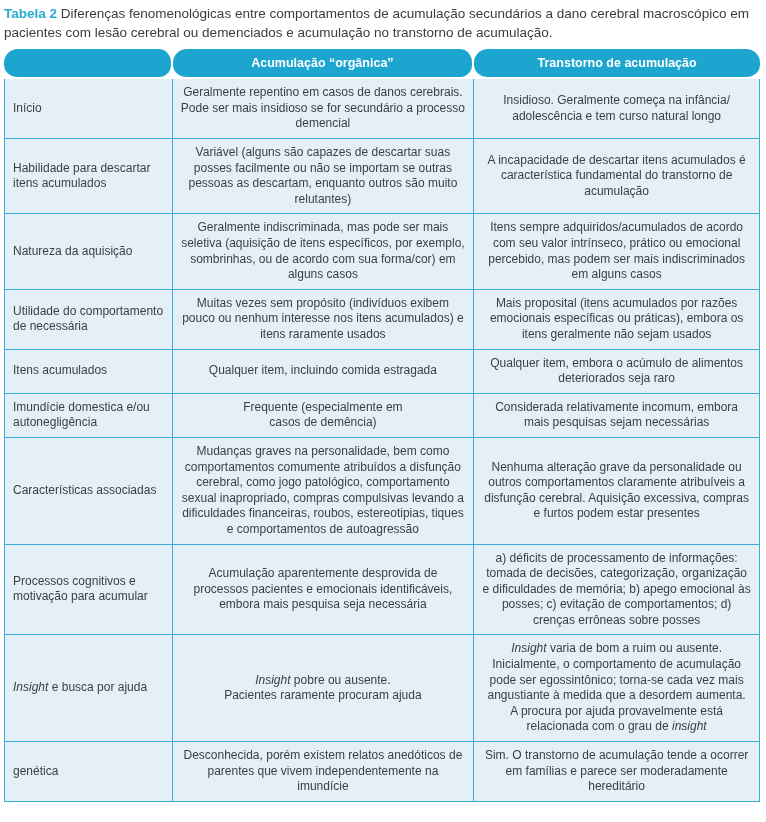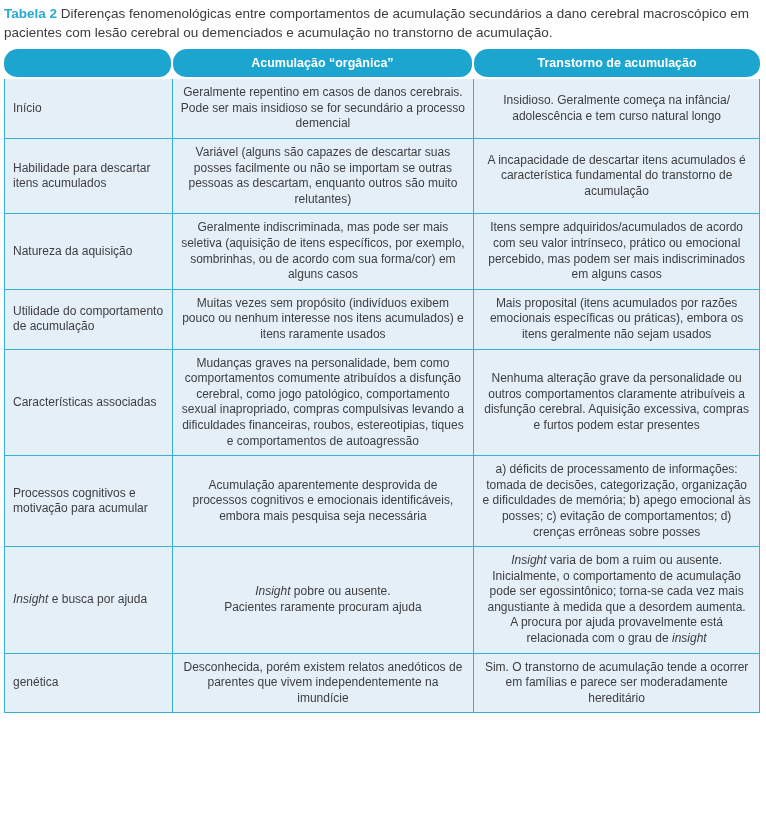--- a/index.html
+++ b/index.html
@@ -67,32 +67,42 @@
           <th scope="row">Habilidade para descartar itens acumulados</th>
           <td>Variável (alguns são capazes de descartar suas posses facilmente ou não se importam se outras pessoas as descartam, enquanto outros são muito relutantes)</td>
           <td>A incapacidade de descartar itens acumulados é característica fundamental do transtorno de acumulação</td>
         </tr>
         <tr>
           <th scope="row">Natureza da aquisição</th>
           <td>Geralmente indiscriminada, mas pode ser mais seletiva (aquisição de itens específicos, por exemplo, sombrinhas, ou de acordo com sua forma/cor) em alguns casos</td>
           <td>Itens sempre adquiridos/acumulados de acordo com seu valor intrínseco, prático ou emocional percebido, mas podem ser mais indiscriminados em alguns casos</td>
         </tr>
         <tr>
-          <th scope="row">Utilidade do comportamento de acumulação</th>
+          <th scope="row">Utilidade do comportamento de necessária</th>
           <td>Muitas vezes sem propósito (indivíduos exibem pouco ou nenhum interesse nos itens acumulados) e itens raramente usados</td>
           <td>Mais proposital (itens acumulados por razões emocionais específicas ou práticas), embora os itens geralmente não sejam usados</td>
+        </tr>
+        <tr>
+          <th scope="row">Itens acumulados</th>
+          <td>Qualquer item, incluindo comida estragada</td>
+          <td>Qualquer item, embora o acúmulo de alimentos deteriorados seja raro</td>
+        </tr>
+        <tr>
+          <th scope="row">Imundície domestica e/ou autonegligência</th>
+          <td>Frequente (especialmente em<br>casos de demência)</td>
+          <td>Considerada relativamente incomum, embora mais pesquisas sejam necessárias</td>
         </tr>
         <tr>
           <th scope="row">Características associadas</th>
           <td>Mudanças graves na personalidade, bem como comportamentos comumente atribuídos a disfunção cerebral, como jogo patológico, comportamento sexual inapropriado, compras compulsivas levando a dificuldades financeiras, roubos, estereotipias, tiques e comportamentos de autoagressão</td>
           <td>Nenhuma alteração grave da personalidade ou outros comportamentos claramente atribuíveis a disfunção cerebral. Aquisição excessiva, compras e furtos podem estar presentes</td>
         </tr>
         <tr>
           <th scope="row">Processos cognitivos e motivação para acumular</th>
-          <td>Acumulação aparentemente desprovida de processos cognitivos e emocionais identificáveis, embora mais pesquisa seja necessária</td>
+          <td>Acumulação aparentemente desprovida de processos pacientes e emocionais identificáveis, embora mais pesquisa seja necessária</td>
           <td>a) déficits de processamento de informações: tomada de decisões, categorização, organização e dificuldades de memória; b) apego emocional às posses; c) evitação de comportamentos; d) crenças errôneas sobre posses</td>
         </tr>
         <tr>
           <th scope="row"><i>Insight</i> e busca por ajuda</th>
           <td><i>Insight</i> pobre ou ausente.<br>Pacientes raramente procuram ajuda</td>
           <td><i>Insight</i> varia de bom a ruim ou ausente. Inicialmente, o comportamento de acumulação pode ser egossintônico; torna-se cada vez mais angustiante à medida que a desordem aumenta. A procura por ajuda provavelmente está relacionada com o grau de <i>insight</i></td>
         </tr>
         <tr>
           <th scope="row">genética</th>
           <td>Desconhecida, porém existem relatos anedóticos de parentes que vivem independentemente na imundície</td>

